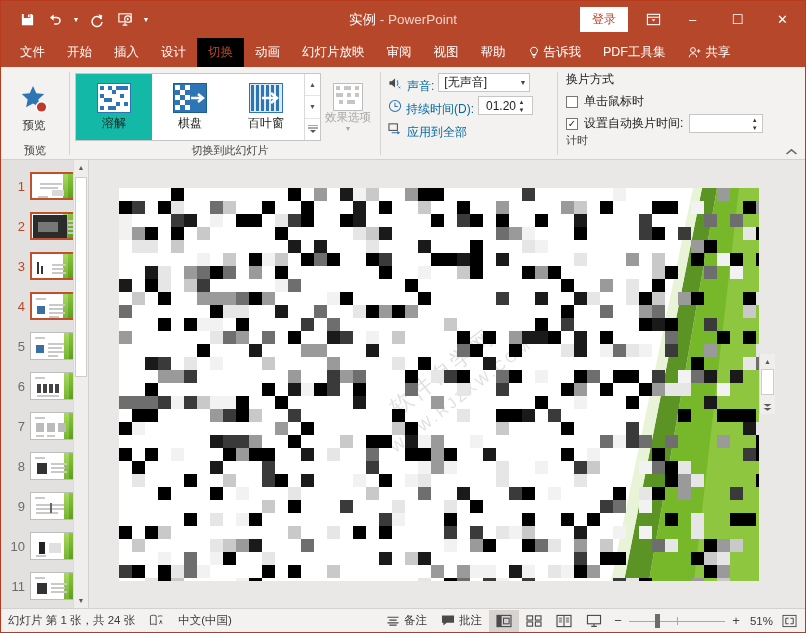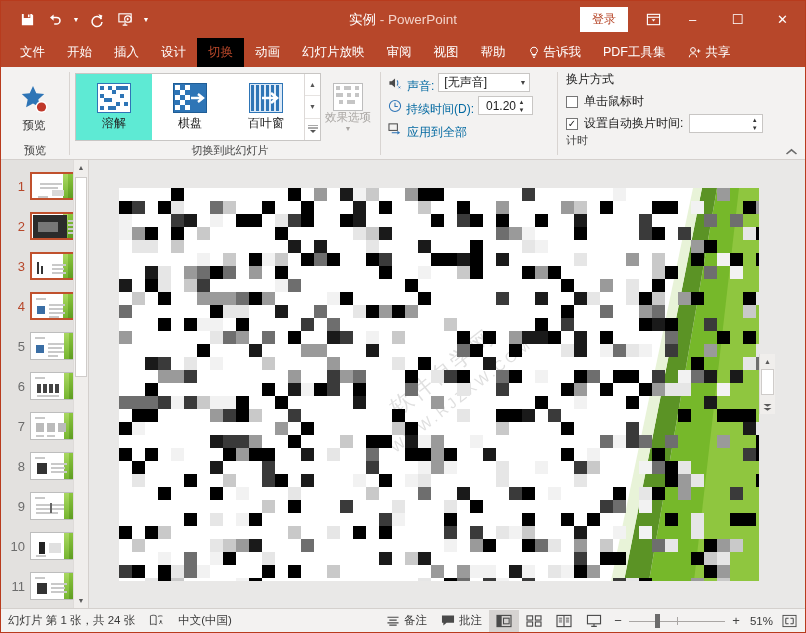--- a/index.html
+++ b/index.html
@@ -93,21 +93,21 @@
   
   .gallery-wrap {
     display: flex; align-items: stretch; border: 1px solid #c8c6c4;
     background: #fff; height: 68px; margin-top: 1px;
   }
   .gallery-items { display: flex; }
   .gitem {
     width: 76px; display: flex; flex-direction: column; align-items: center;
     justify-content: center; cursor: pointer; gap: 2px;
   }
-  .gitem.selected { background: #5eead4; }
+  .gitem.selected { background: #14b8a6; }
   .gitem-lbl { font-size: 12px; color: #222; }
   .gal-scroll { width: 16px; display: flex; flex-direction: column; border-left: 1px solid #ddd9d7; }
   .gal-sb {
     flex: 1; display: flex; align-items: center; justify-content: center;
     font-size: 7px; color: #555; cursor: pointer; border-bottom: 1px solid #e6e3e1;
     background: #fff;
   }
   .gal-sb:last-child { border-bottom: none; }
 
   

